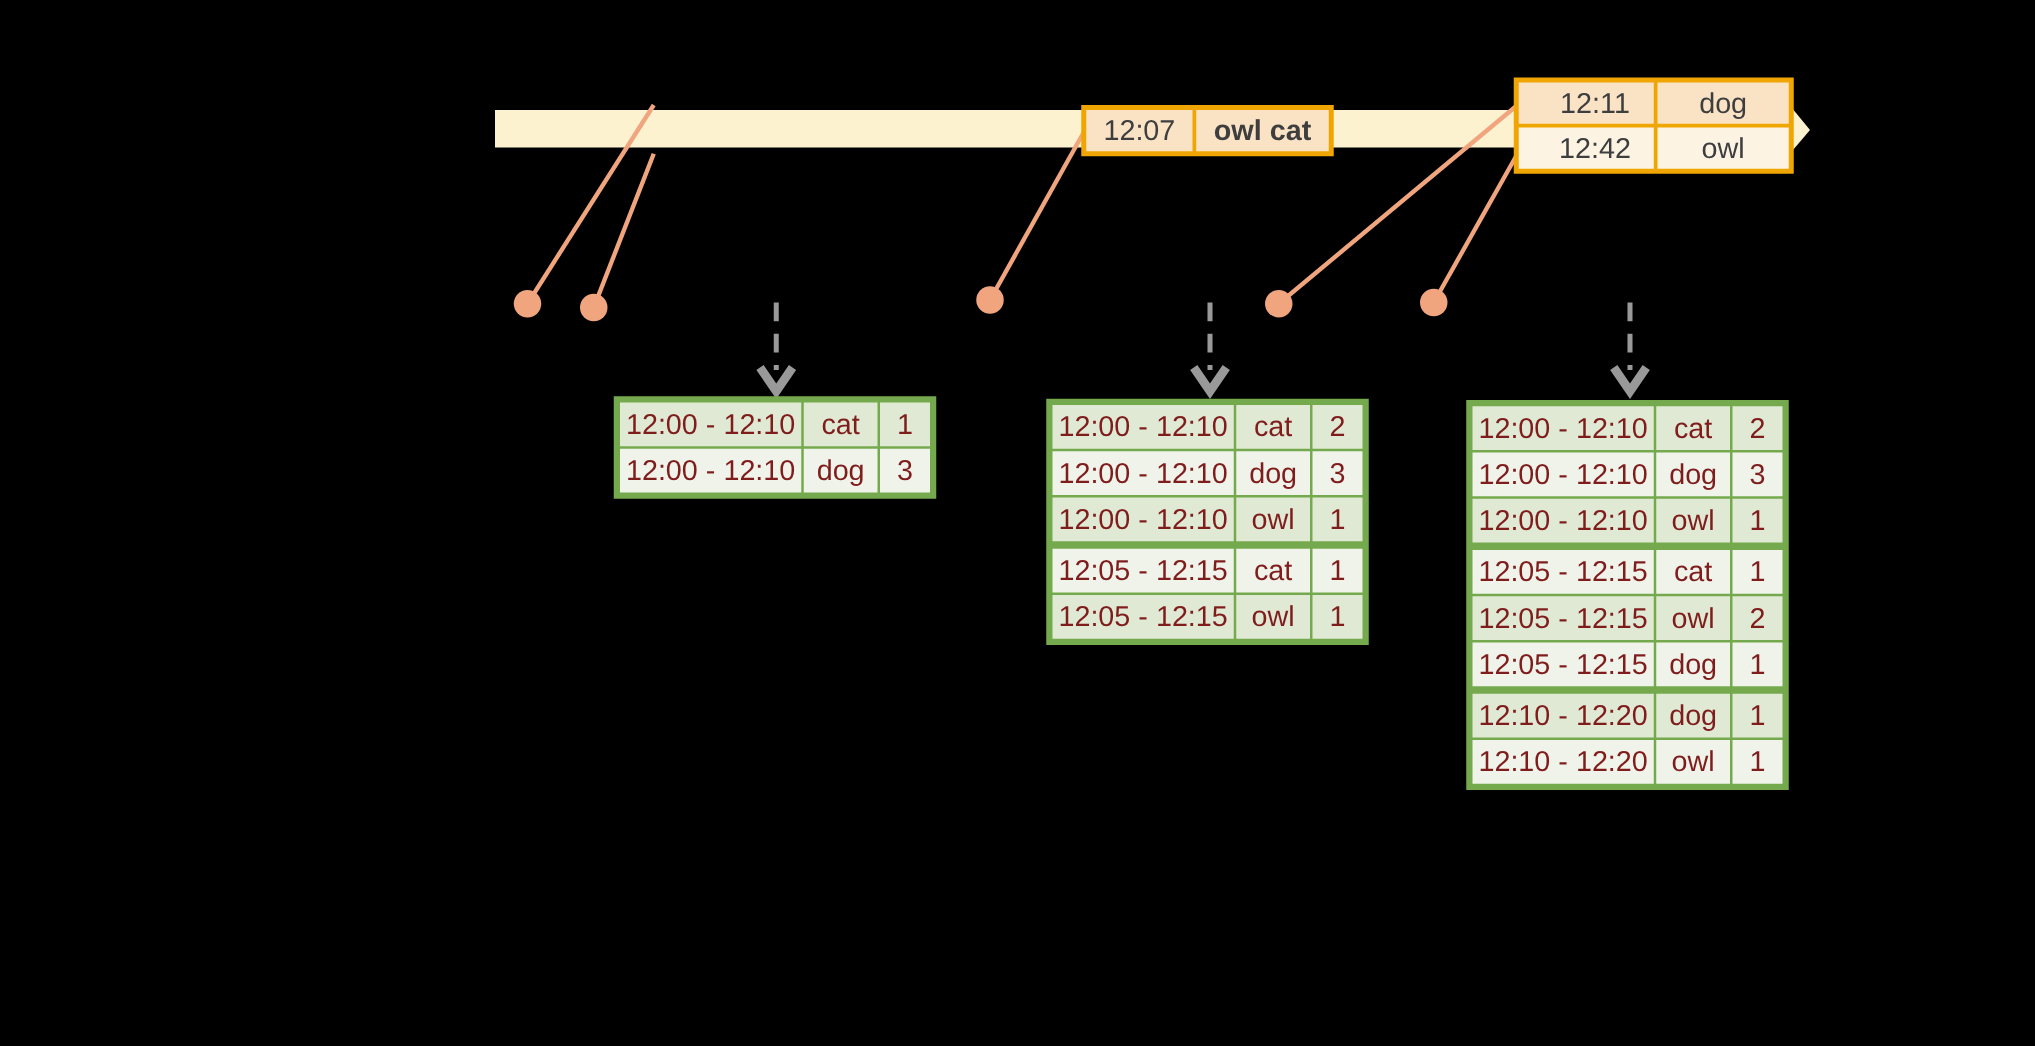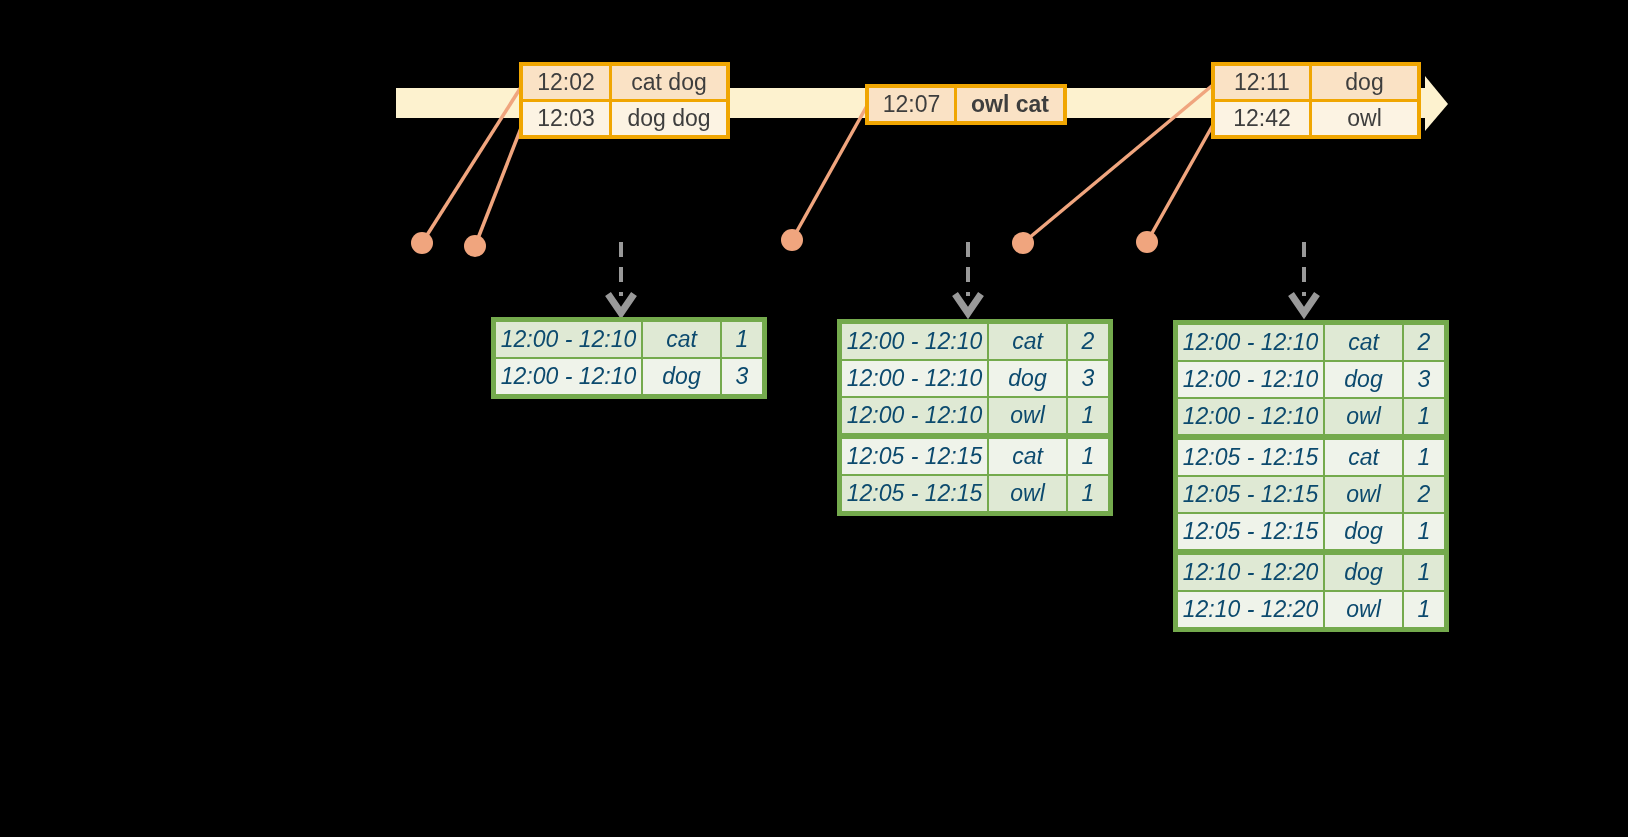--- a/index.html
+++ b/index.html
@@ -10,32 +10,32 @@
   svg.overlay{position:absolute;left:0;top:0;}
 
   
   .etable{position:absolute;background:#F0A602;padding:4px;display:flex;flex-direction:column;gap:3px;}
   .erow{display:flex;gap:3px;}
   .ecell{height:33px;display:flex;align-items:center;justify-content:center;
          font-size:23px;color:#3E3E3E;}
   .ea{background:#FAE2C5;} .eb{background:#FCF3E3;}
   .et1 .c-time{width:86px;} .et1 .c-words{width:114px;}
   .et2 .c-time{width:85px;} .et2 .c-words{width:106px;font-weight:bold;}
-  .et3 .c-time{width:94px;} .et3 .c-words{width:105px;}
+  .et3 .c-time{width:94px;padding-left:14px;} .et3 .c-words{width:105px;}
   #et1{left:519px;top:62px;}
   #et2{left:865px;top:84px;}
   #et3{left:1211px;top:62px;}
 
   
   .rtable{position:absolute;background:#74AA4D;padding:5px;display:flex;flex-direction:column;gap:2px;}
   .rrow{display:flex;gap:2px;}
   .rrow.gsep{margin-bottom:4px;}
   .rcell{height:35px;display:flex;align-items:center;justify-content:center;
-         font-size:23px;color:#0c4a6e;font-style:italic;}
-  .c-window{width:145px;} .c-word{width:77px;} .c-count{width:40px;}
+         font-size:23px;color:#7f1d1d;}
+  .c-window{width:145px;} .c-word{width:59px;} .c-count{width:40px;}
   .fa{background:#DFE9D4;} .fb{background:#EFF3EA;}
   #rt1{left:491px;top:317px;}
   #rt2{left:837px;top:319px;}
   #rt3{left:1173px;top:320px;}
 </style>
 </head>
 <body>
 
 <div class="canvas">
 
@@ -62,30 +62,20 @@
     <g stroke="#999999" fill="none">
       <line x1="621" y1="242" x2="621" y2="296" stroke-width="4" stroke-dasharray="15 10"></line>
       <polyline points="608,294 621,313 634,294" stroke-width="7"></polyline>
       <line x1="968" y1="242" x2="968" y2="296" stroke-width="4" stroke-dasharray="15 10"></line>
       <polyline points="955,294 968,313 981,294" stroke-width="7"></polyline>
       <line x1="1304" y1="242" x2="1304" y2="296" stroke-width="4" stroke-dasharray="15 10"></line>
       <polyline points="1291,294 1304,313 1317,294" stroke-width="7"></polyline>
     </g>
   </svg>
 
-  <div class="etable et1" id="et1">
-    <div class="erow">
-      <div class="ecell ea c-time">12:02</div>
-      <div class="ecell ea c-words">cat dog</div>
-    </div>
-    <div class="erow">
-      <div class="ecell eb c-time">12:03</div>
-      <div class="ecell eb c-words">dog dog</div>
-    </div>
-  </div>
 
   <div class="etable et2" id="et2">
     <div class="erow">
       <div class="ecell ea c-time">12:07</div>
       <div class="ecell ea c-words">owl cat</div>
     </div>
   </div>
 
   <div class="etable et3" id="et3">
     <div class="erow">

